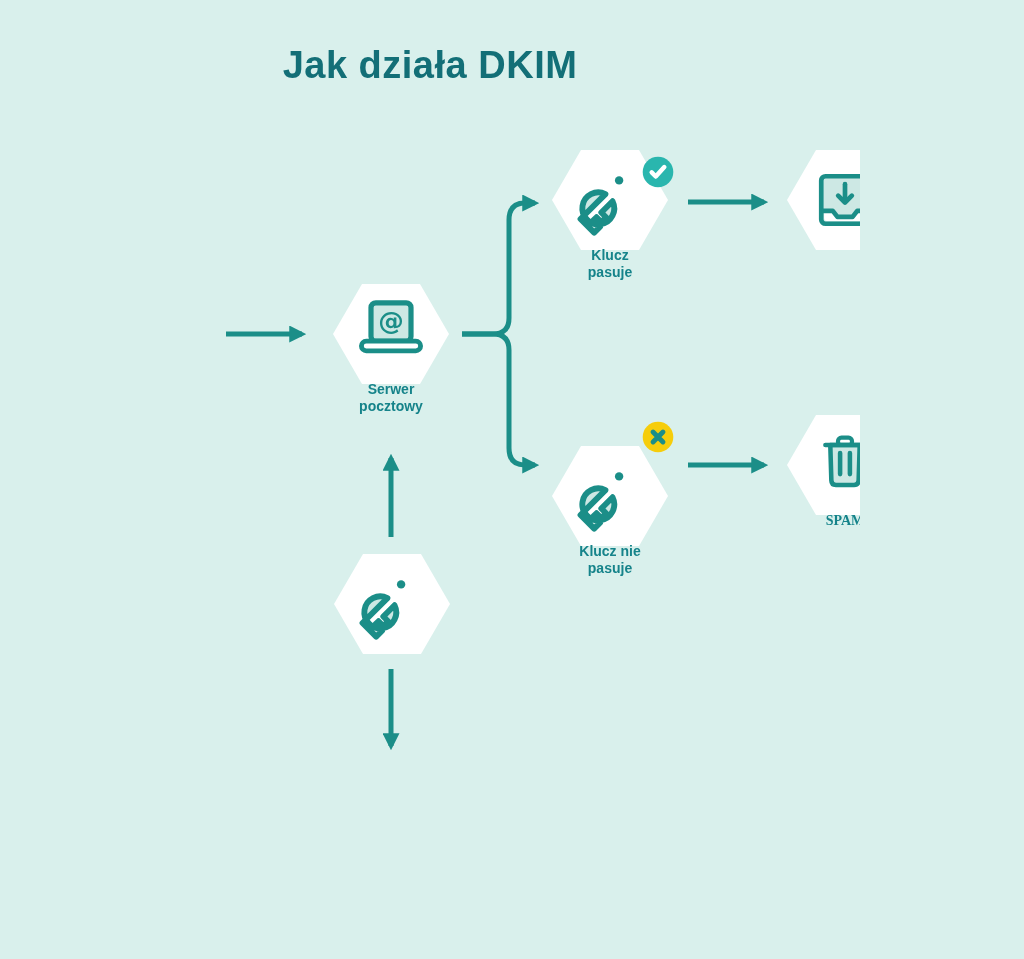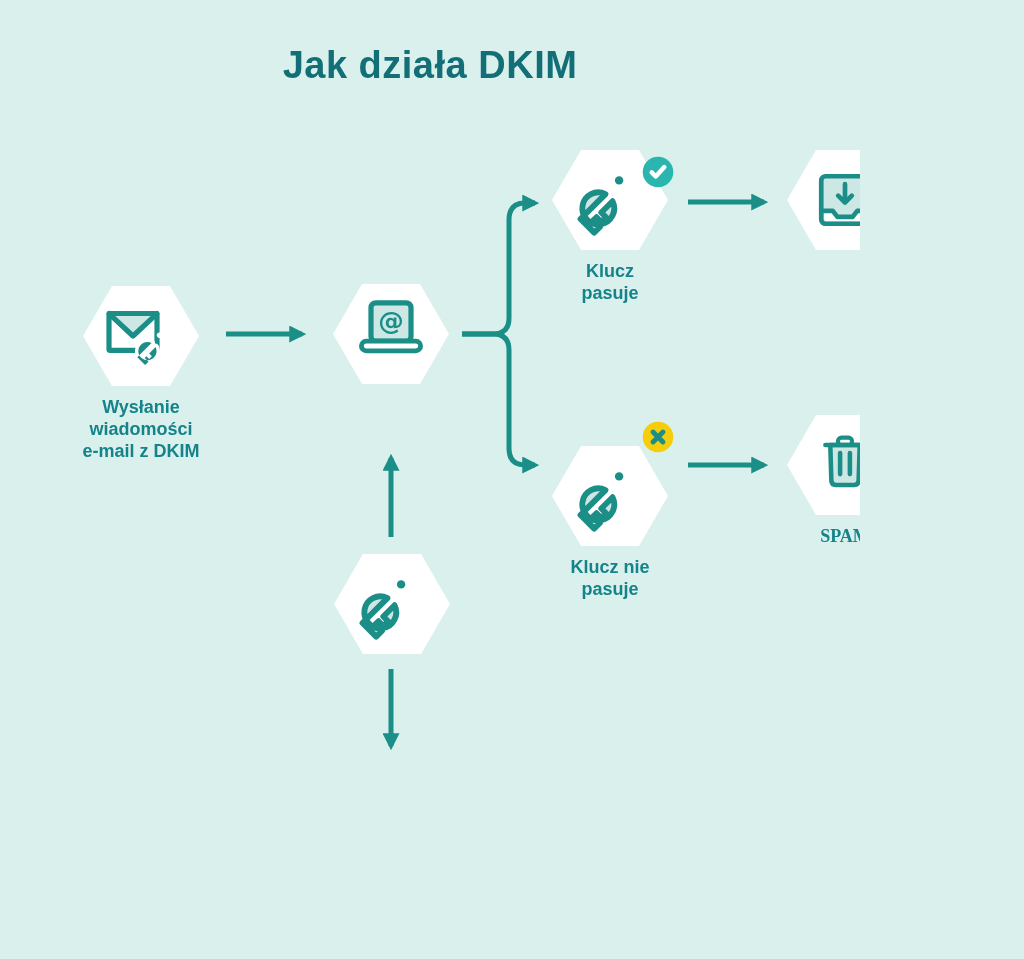--- a/index.html
+++ b/index.html
@@ -5,22 +5,22 @@
   html,body{margin:0;padding:0;background:#d9f0ec;}
   .canvas{position:relative;width:860px;height:959px;background:#d9f0ec;
           font-family:"Liberation Sans",sans-serif;overflow:hidden;}
   .title{position:absolute;top:44px;left:0;width:100%;text-align:center;
          font-size:38px;font-weight:bold;color:#136f77;letter-spacing:.5px;}
   .arrows{position:absolute;left:0;top:0;}
   .node{position:absolute;width:116px;height:100px;}
   .hex{position:absolute;left:0;top:0;width:116px;height:100px;background:#ffffff;
        clip-path:polygon(25% 0,75% 0,100% 50%,75% 100%,25% 100%,0 50%);}
   .icon{position:absolute;left:50%;top:50%;transform:translate(-50%,-50%);}
-  .label{position:absolute;top:111px;left:50%;transform:translateX(-50%);width:190px;
-         text-align:center;font-size:18px;font-weight:bold;line-height:1.22;
+  .label{position:absolute;top:97px;left:50%;transform:translateX(-50%);width:190px;
+         text-align:center;font-size:14px;font-weight:bold;line-height:1.22;
          color:#15838a;white-space:pre-line;}
   .badge{position:absolute;width:36px;height:36px;}
 </style>
 </head>
 <body>
 
 <div class="canvas">
 
   <div class="title">Jak działa DKIM</div>
 
@@ -34,43 +34,30 @@
       <path d="M226,334 H302" marker-end="url(#ah)"></path>
       <path d="M462,334 H493 Q509,334 509,318 V220 Q509,203 525,203 H535" marker-end="url(#ah)"></path>
       <path d="M462,334 H493 Q509,334 509,350 V448 Q509,465 525,465 H535" marker-end="url(#ah)"></path>
       <path d="M688,202 H764" marker-end="url(#ah)"></path>
       <path d="M688,465 H764" marker-end="url(#ah)"></path>
       <path d="M391,537 V458" marker-end="url(#ah)"></path>
       <path d="M391,669 V746" marker-end="url(#ah)"></path>
     </g>
   </svg>
 
-  <div class="node" style="left:83px;top:286px;">
-    <div class="hex"></div>
-    <svg class="icon" width="80" height="80" viewBox="0 0 100 100">
-      <rect x="10" y="22" width="60" height="46" rx="1.5" fill="#ffffff" stroke="#1b8e88" stroke-width="6.5"></rect>
-      <polygon points="13,25 67,25 40,50" fill="#cde8e4"></polygon>
-      <path d="M10,22 L40,50 L70,22" fill="none" stroke="#1b8e88" stroke-width="6.5" stroke-linejoin="round" stroke-linecap="round"></path>
-      <g transform="translate(64,63) rotate(-45) scale(0.60)">
-        <path d="M3.97,-6 L-38,-6 L-38,17 L-28,17 L-28,6 L-23,6 L-23,14 L-15,14 L-15,6 L3.97,6 A19,19 0 1 1 3.97,-6 Z" fill="#1b8e88" stroke="#ffffff" stroke-width="14" paint-order="stroke" stroke-linejoin="round"></path>
-        <circle cx="27" cy="-6" r="5.5" fill="#ffffff"></circle>
-      </g>
-    </svg>
-    <div class="label">Wysłanie
-wiadomości
-e-mail z DKIM</div>
-  </div>
 
   <div class="node" style="left:333px;top:284px;">
     <div class="hex"></div>
     <svg class="icon" width="80" height="80" viewBox="0 0 100 100">
       <rect x="25" y="11" width="50" height="48" rx="6" fill="#cde8e4" stroke="#1b8e88" stroke-width="6.5"></rect>
       <text x="50" y="45" text-anchor="middle" font-size="32" font-weight="bold" fill="#1b8e88" font-family="DejaVu Sans, sans-serif">@</text>
       <rect x="13" y="59" width="74" height="12" rx="6" fill="#ffffff" stroke="#1b8e88" stroke-width="6"></rect>
     </svg>
+    <div class="label">Serwer
+pocztowy</div>
   </div>
 
   <div class="node" style="left:552px;top:150px;">
     <div class="hex"></div>
     <svg class="icon" width="84" height="84" viewBox="0 0 100 100">
       <g transform="translate(46,50) rotate(-45)">
         <path d="M3.97,-6 L-38,-6 L-38,17 L-28,17 L-28,6 L-23,6 L-23,14 L-15,14 L-15,6 L3.97,6 A19,19 0 1 1 3.97,-6 Z" fill="#cde8e4" stroke="#1b8e88" stroke-width="7" stroke-linejoin="round"></path>
         <circle cx="27" cy="-6" r="5" fill="#1b8e88"></circle>
       </g>
     </svg>

